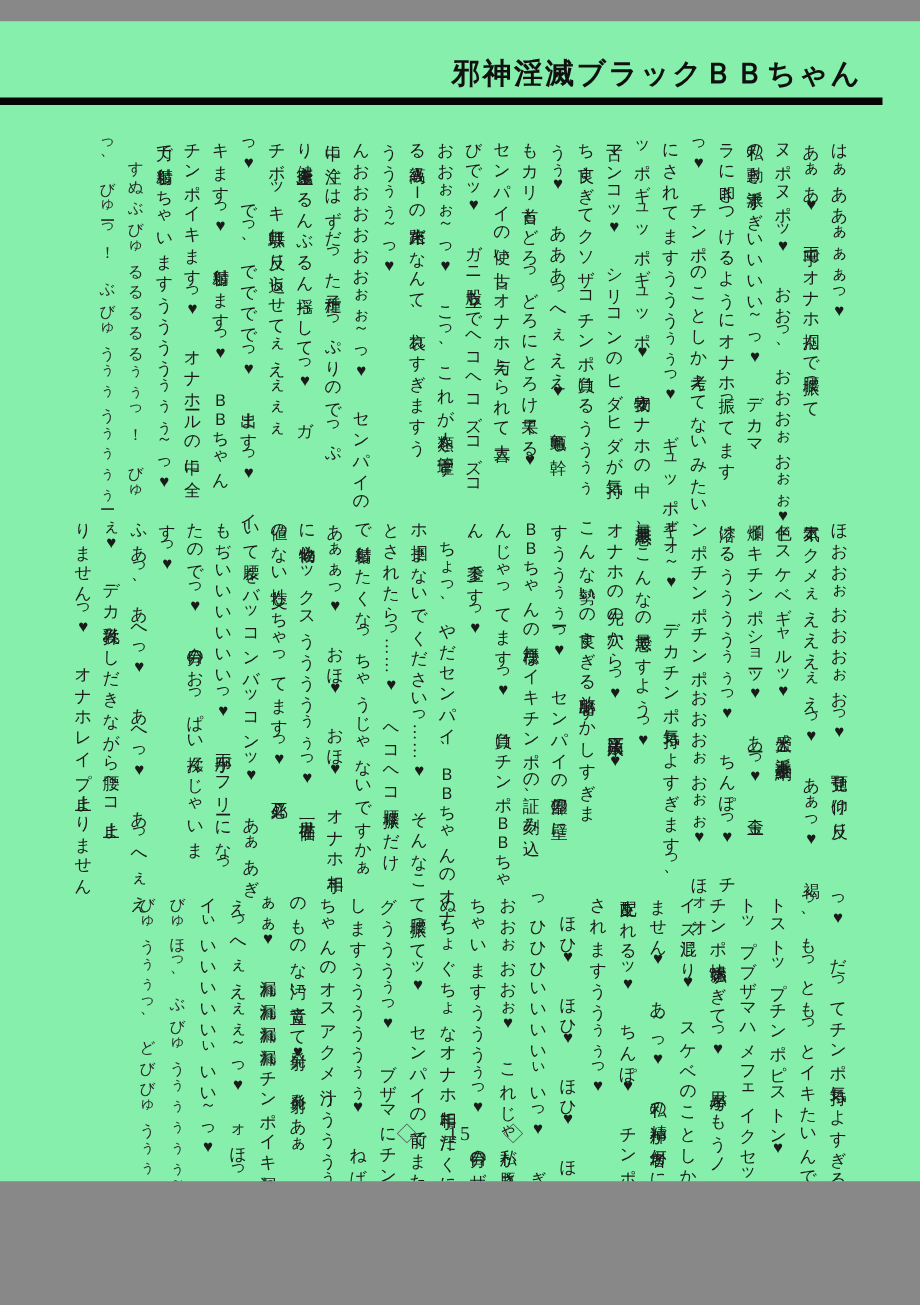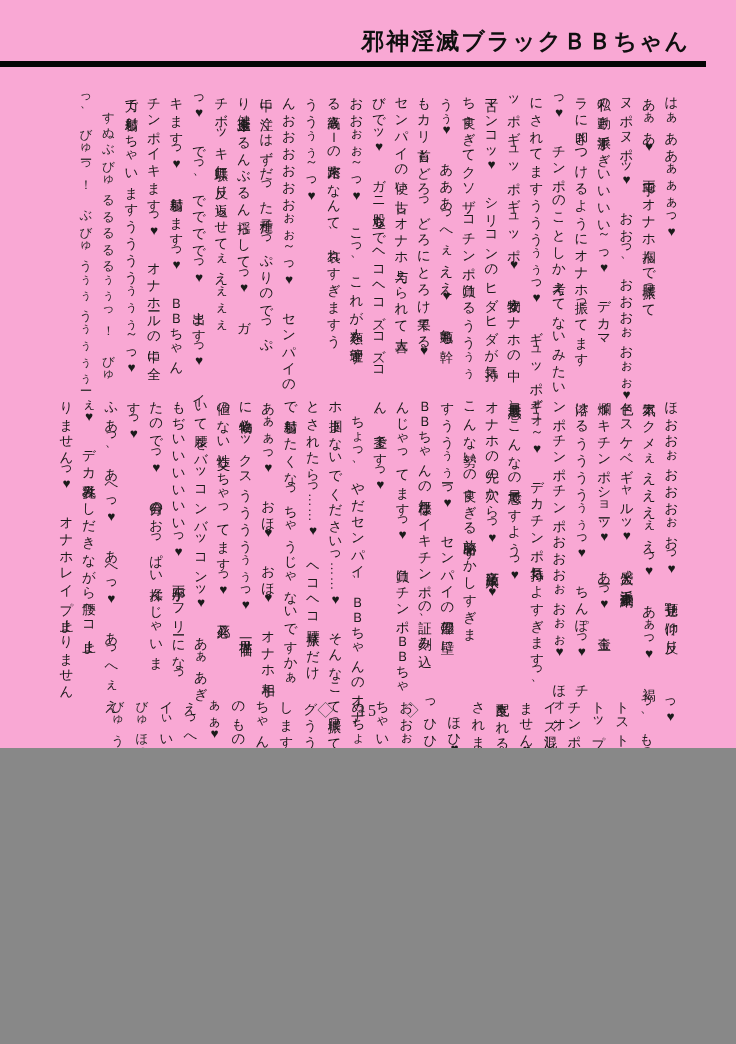--- a/index.html
+++ b/index.html
@@ -1,20 +1,20 @@
 <!DOCTYPE html>
 <html lang="ja"><head>
 <meta charset="utf-8">
 <style>
   html,body{margin:0;padding:0;background:#888;}
   .page{
     position:relative;
-    width:736px;height:748px;
-    margin:0 auto;
-    background:#f9a8d4;
+    width:736px;height:928px;
+    margin:17px auto;
+    background:#86efac;
     overflow:hidden;
     font-family:"Liberation Serif", serif;
     color:#161616;
   }
   .title{
     position:absolute;
     top:26px;right:46px;
     font-size:23px;
     font-weight:600;
     letter-spacing:2px;

